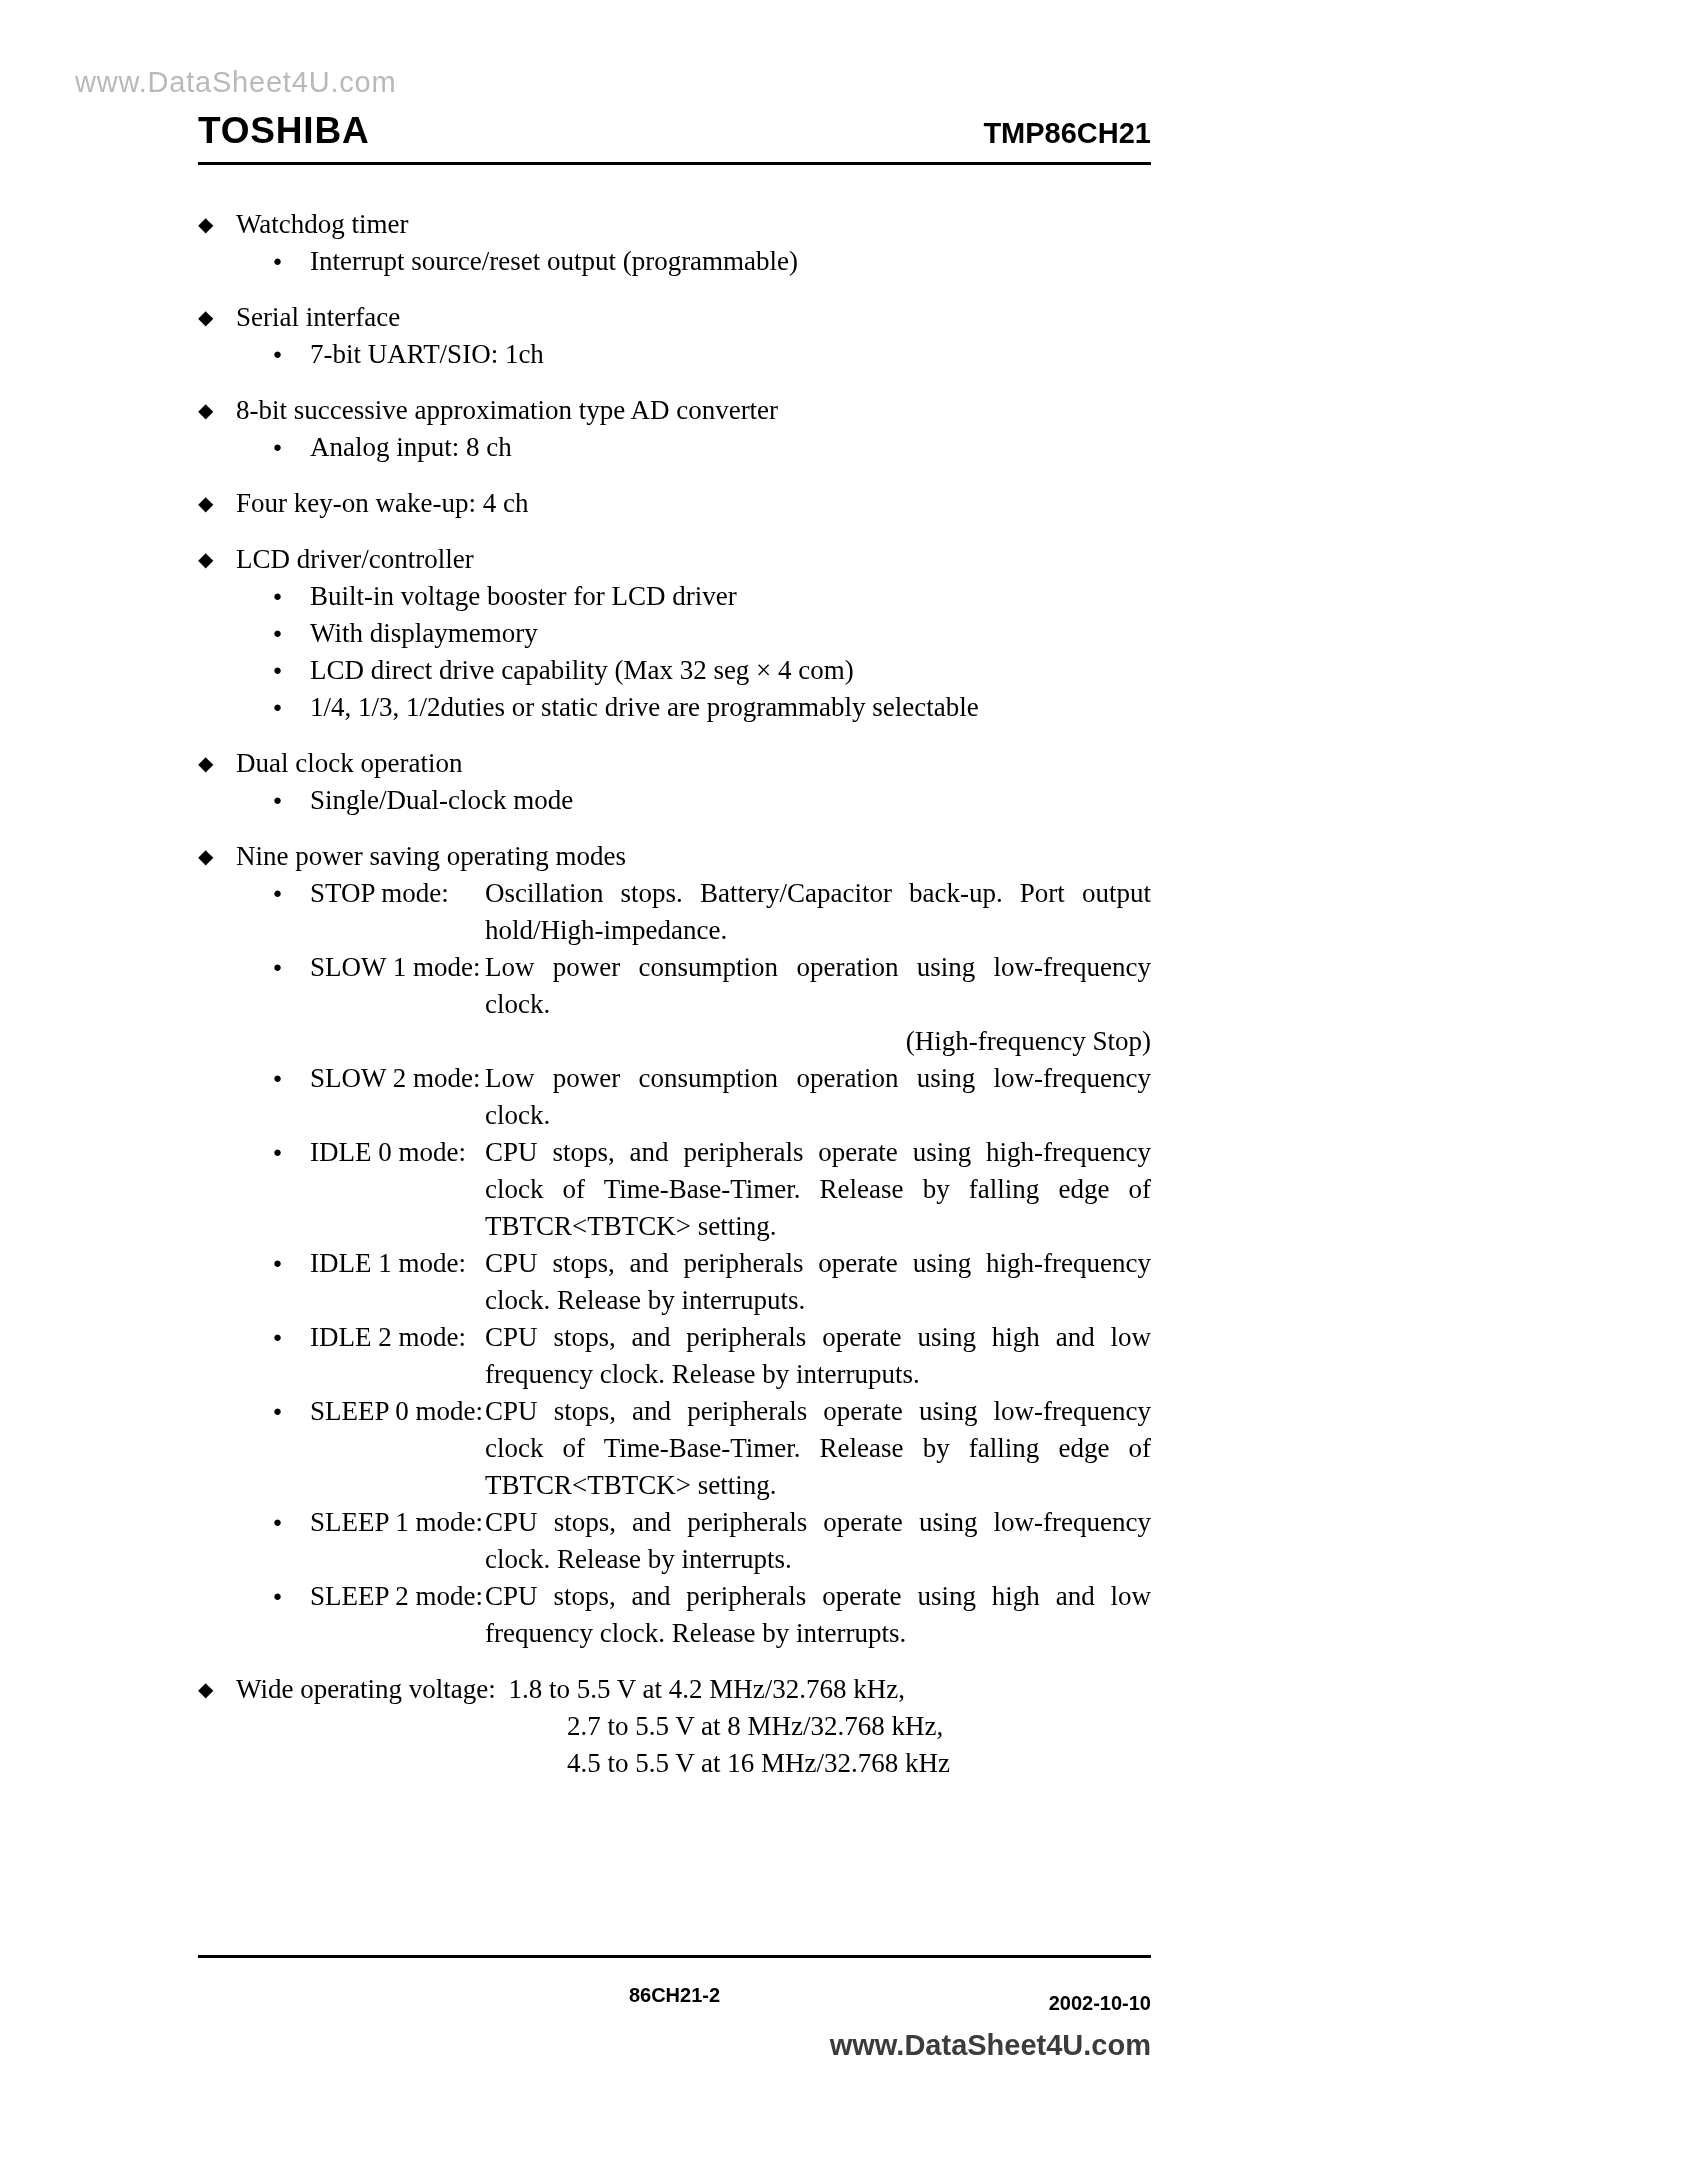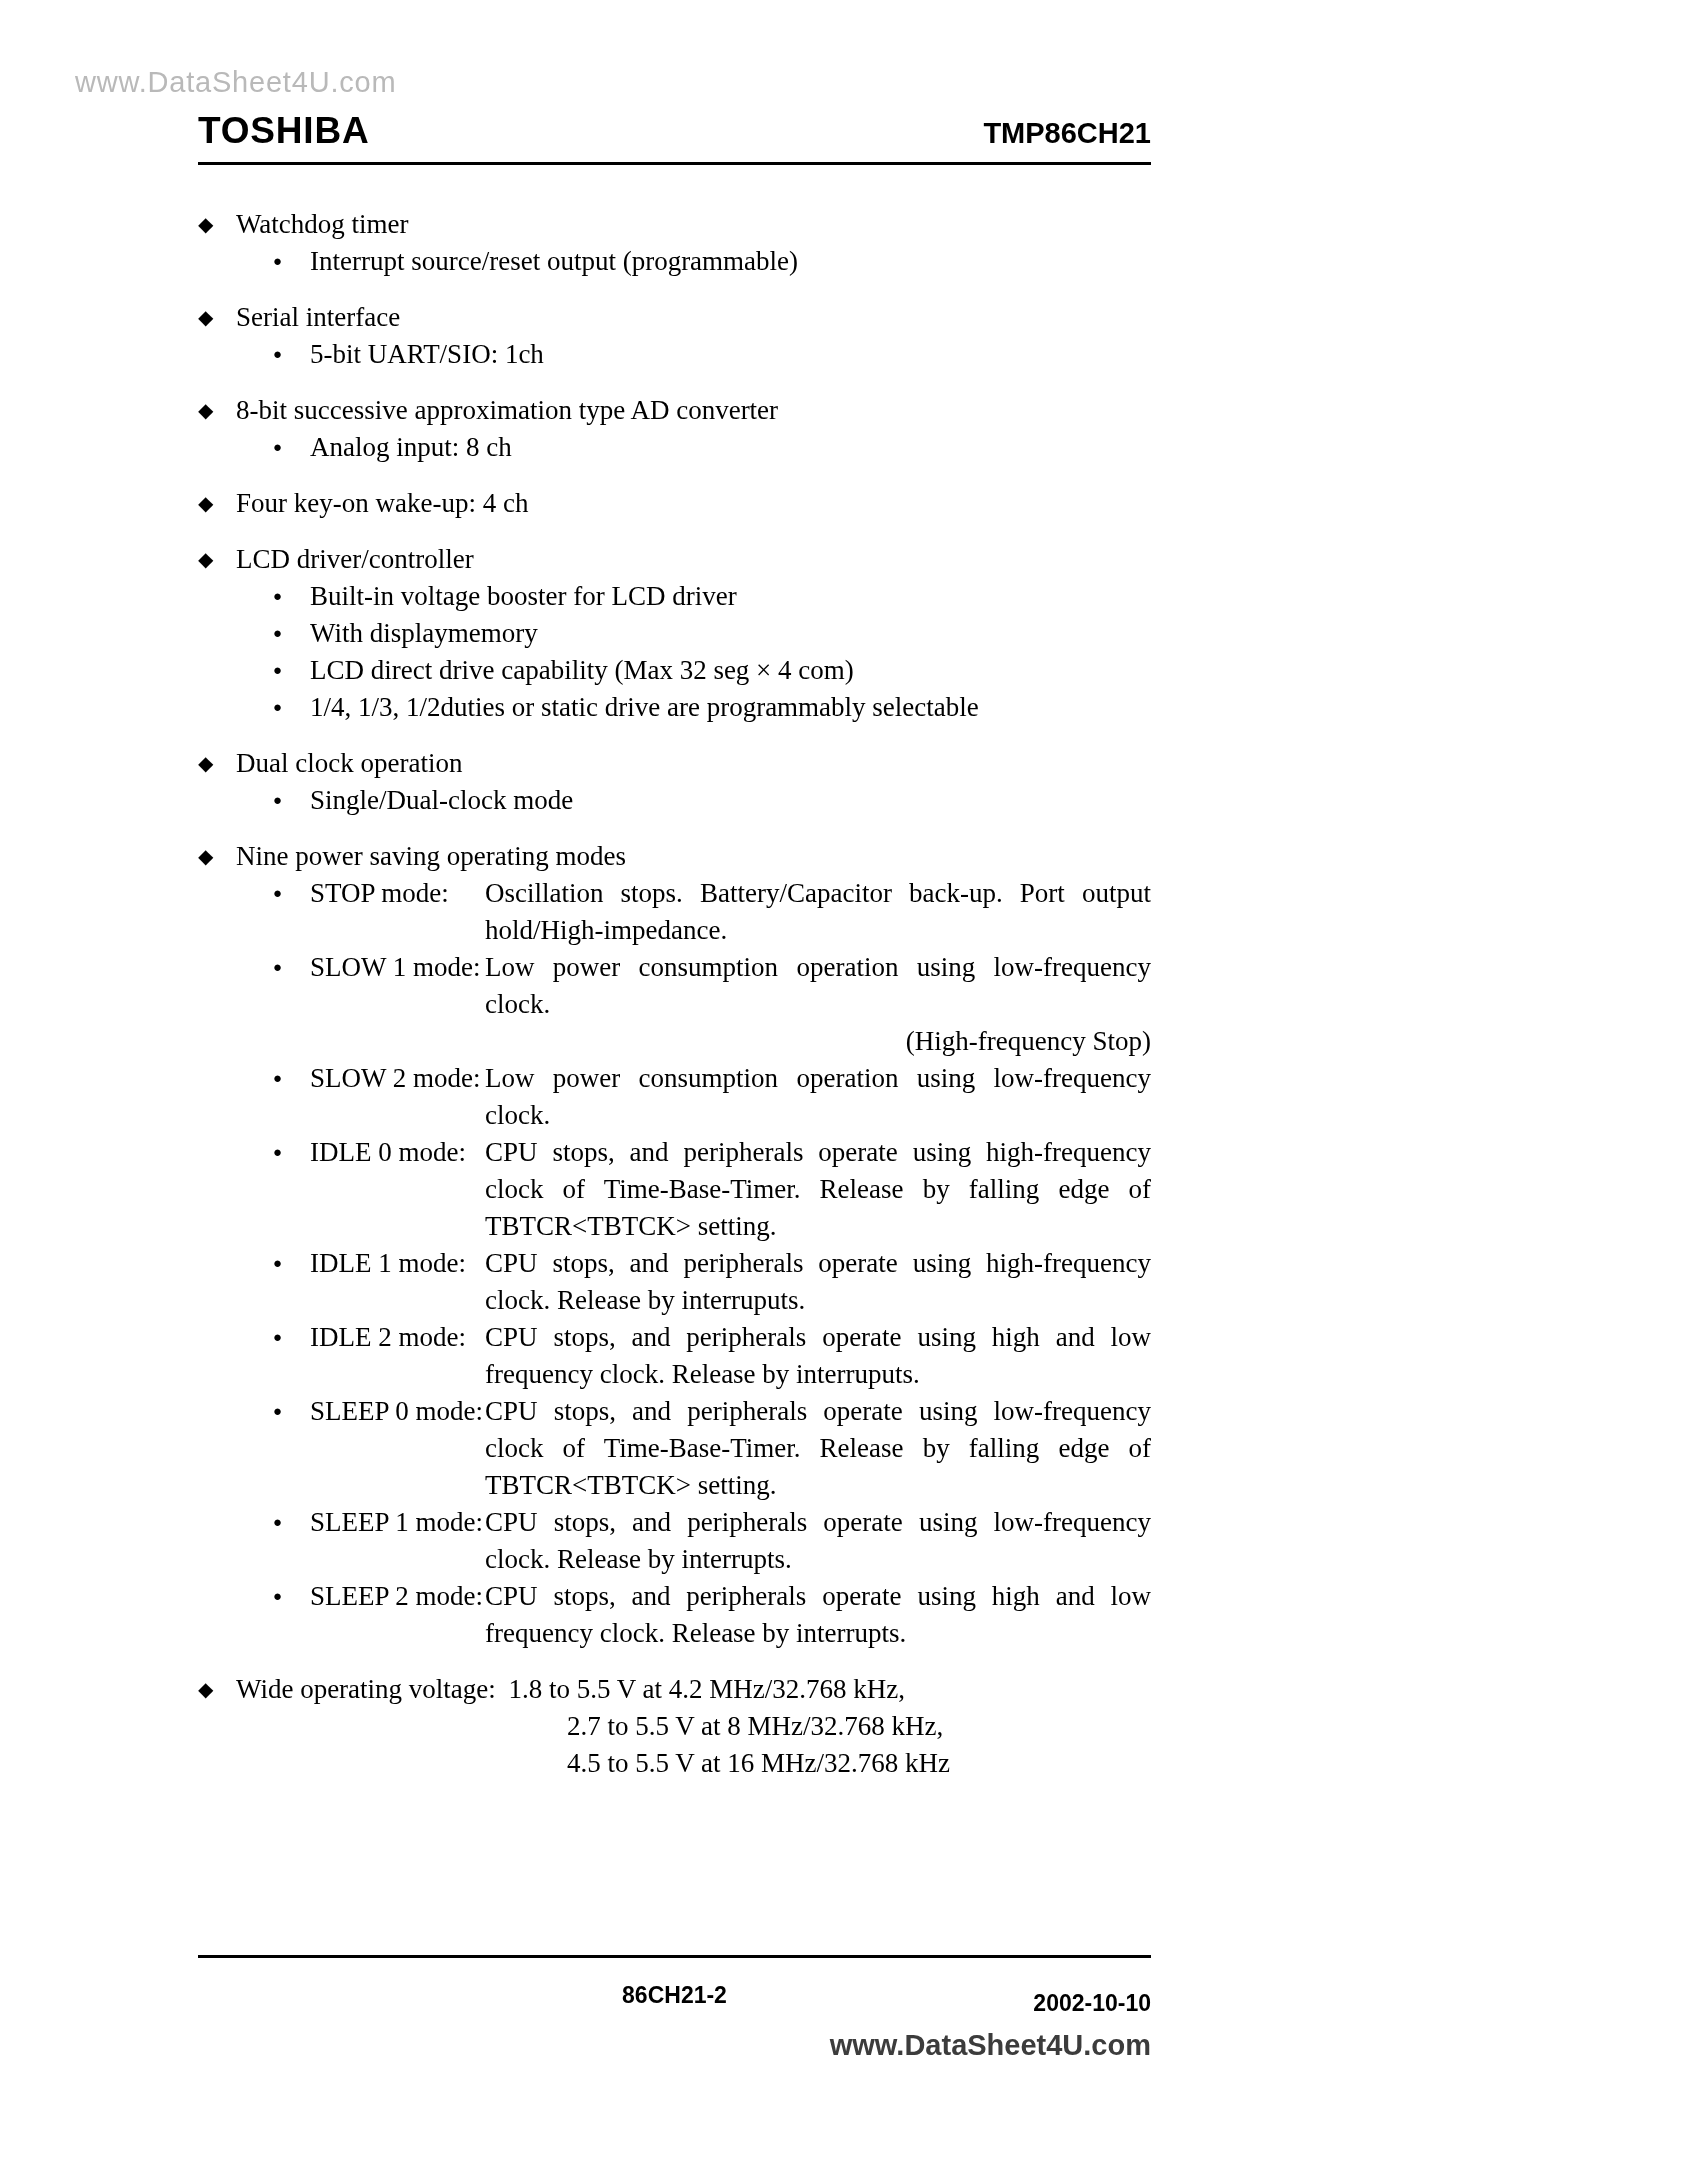--- a/index.html
+++ b/index.html
@@ -93,21 +93,21 @@
     left:198px; right:198px;
     top:1955px;
   }
   .footer-rule { border-top:3.2px solid #000; height:0; }
   .footer-row {
     position:relative;
     margin-top:19px;
     text-align:center;
     font-family:"Liberation Sans","DejaVu Sans",sans-serif;
     font-weight:bold;
-    font-size:23px;
+    font-size:20px;
   }
   .footer-date { position:absolute; right:0; top:8px; }
   .watermark-bottom {
     margin-top:12.7px;
     text-align:right;
     font-family:"Liberation Sans","DejaVu Sans",sans-serif;
     font-weight:bold;
     font-size:29px;
     color:#3c3c3c;
   }
@@ -138,21 +138,21 @@
       </div>
     </div>
 
     <div class="feature">
       <div class="ftitle">
         <span class="diamond">◆</span>
         <span class="ftitle-text">Serial interface</span>
       </div>
       <div class="sub">
         <span class="dot">●</span>
-        <span class="sub-text">5-bit UART/SIO: 1ch</span>
+        <span class="sub-text">7-bit UART/SIO: 1ch</span>
       </div>
     </div>
 
     <div class="feature">
       <div class="ftitle">
         <span class="diamond">◆</span>
         <span class="ftitle-text">8-bit successive approximation type AD converter</span>
       </div>
       <div class="sub">
         <span class="dot">●</span>

